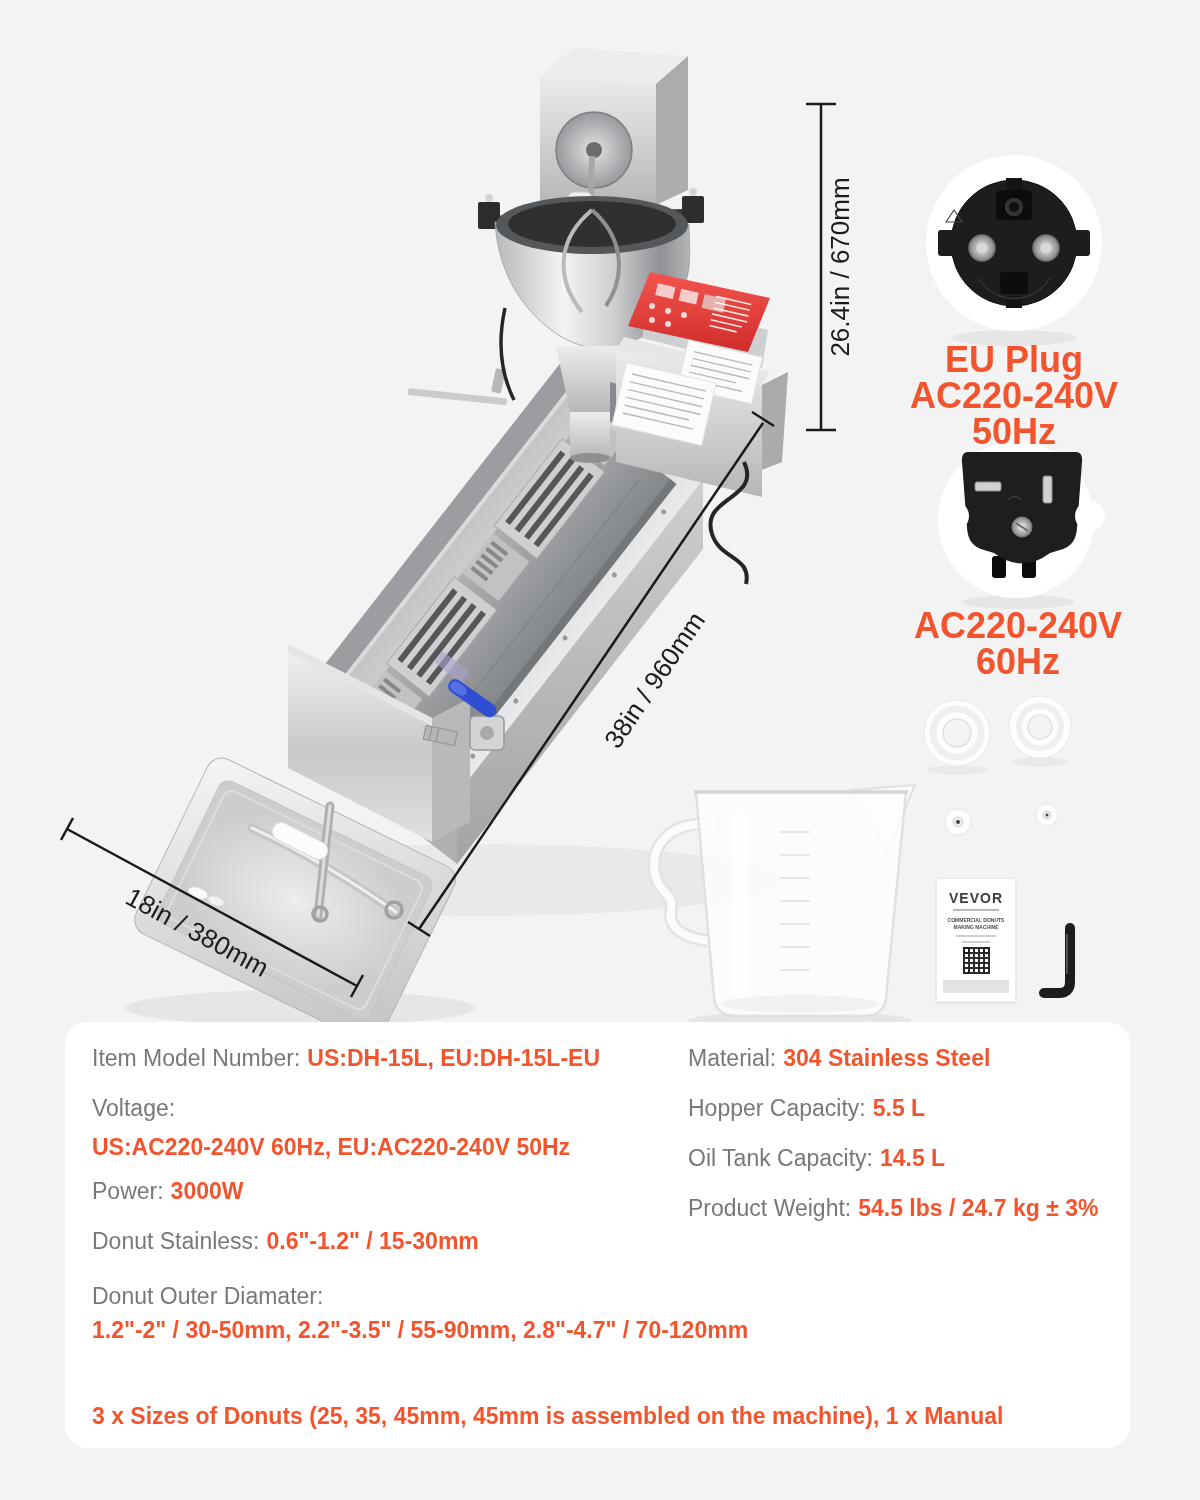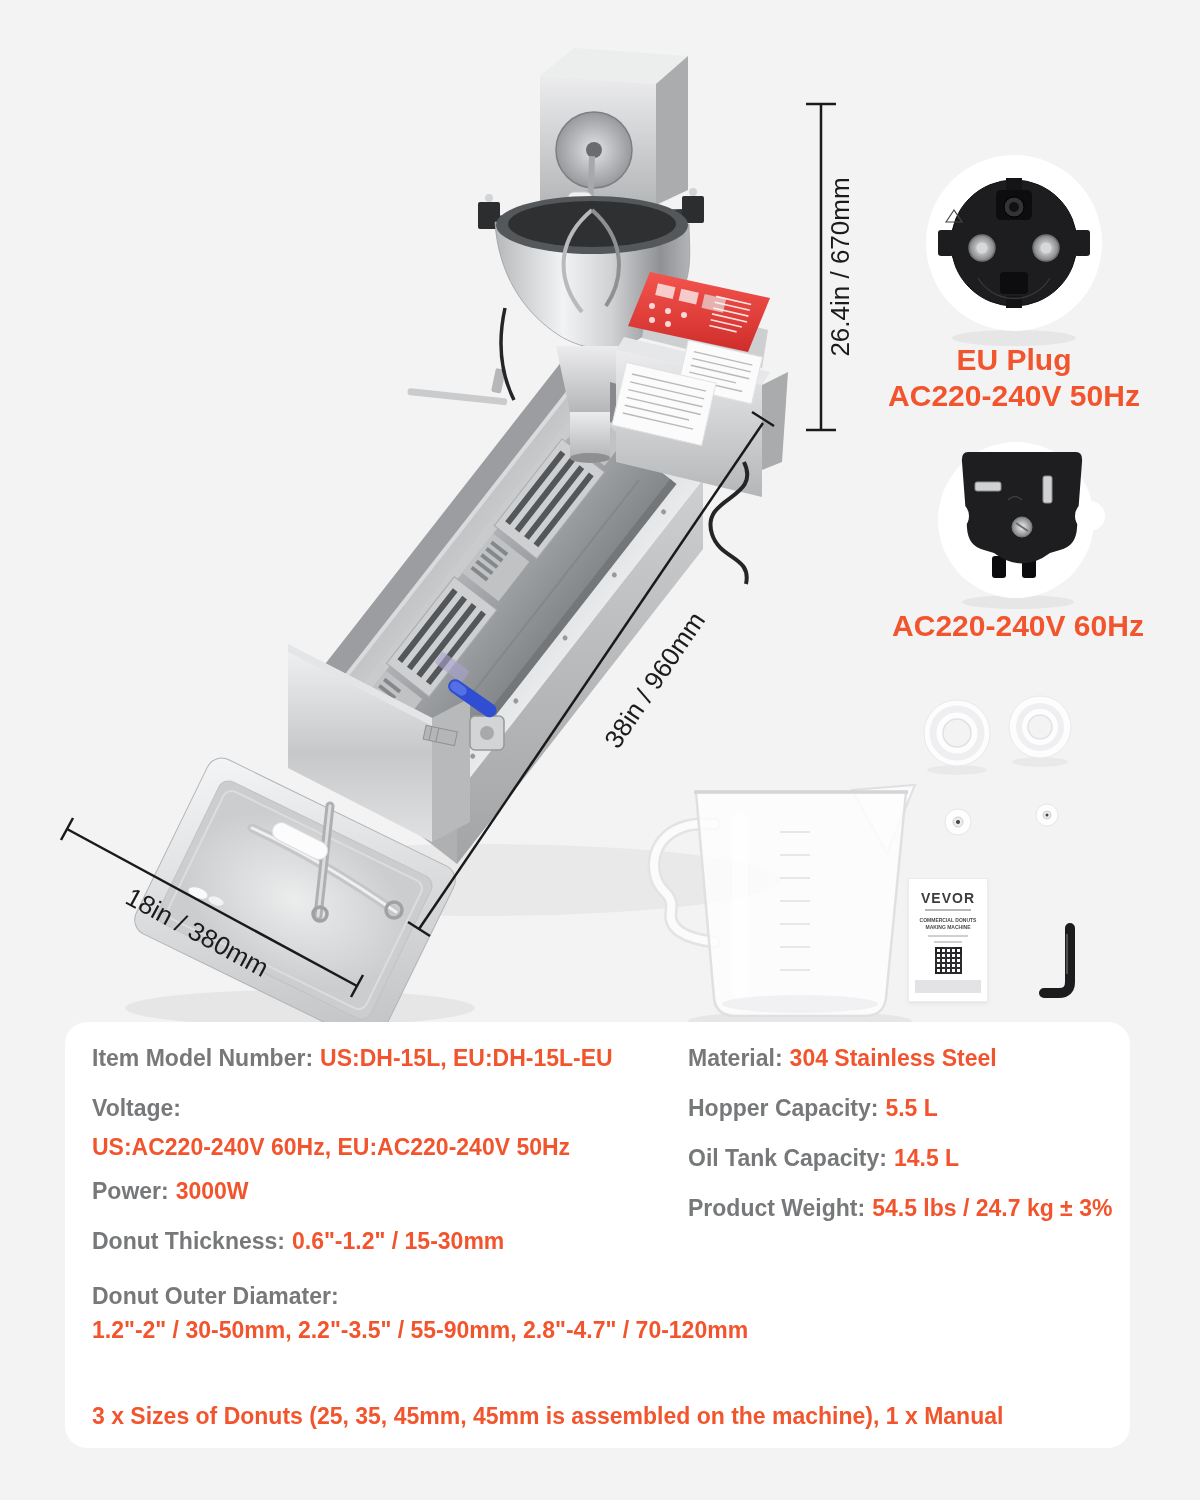--- a/index.html
+++ b/index.html
@@ -3,44 +3,44 @@
 <meta charset="utf-8">
 <style>
   html,body{margin:0;padding:0;}
   body{font-family:"Liberation Sans",sans-serif;}
   .stage{position:relative;width:1200px;height:1500px;background:#f3f3f4;overflow:hidden;}
   .stage svg{position:absolute;left:0;top:0;}
   svg text{font-family:"Liberation Sans",sans-serif;fill:#1b1b1b;font-size:26px;}
 
   
   .plug-label{position:absolute;width:280px;text-align:center;color:#f2542d;
-    font-size:30px;font-weight:600;line-height:36px;}
+    font-size:36px;font-weight:600;line-height:36px;}
 
   
-  .manual-card{position:absolute;left:908px;top:878px;width:78px;height:122px;background:#fff;
+  .manual-card{position:absolute;left:936px;top:878px;width:78px;height:122px;background:#fff;
     border:1px solid #ececee;box-shadow:0 2px 4px rgba(0,0,0,.06);text-align:center;}
   .mc-brand{font-size:14px;font-weight:800;letter-spacing:1px;color:#3d3d3f;margin-top:11px;}
   .mc-tag{width:46px;height:2px;background:#b9b9bb;margin:3px auto 6px;}
   .mc-line{font-size:5px;font-weight:700;color:#4a4a4c;line-height:7px;}
   .mc-model{width:40px;height:2px;background:#cfcfd1;margin:4px auto 2px;}
   .mc-model.short{width:28px;}
   .mc-qr{position:relative;width:27px;height:27px;margin:4px auto 0;
     background:
       repeating-linear-gradient(90deg,#2c2c2e 0 2px,transparent 2px 5px),
       repeating-linear-gradient(0deg,#2c2c2e 0 2px,#fff 2px 5px);}
   .mc-qr i{position:absolute;width:7px;height:7px;border:2px solid #222;background:#fff;box-sizing:border-box;}
   .mc-qr i.tl{left:0;top:0}.mc-qr i.tr{right:0;top:0}.mc-qr i.bl{left:0;bottom:0}
   .mc-bar{position:absolute;left:6px;right:6px;bottom:8px;height:13px;background:#e3e3e5;}
 
   
   .spec-card{position:absolute;left:65px;top:1022px;width:1065px;height:426px;background:#ffffff;border-radius:22px;}
   .spec-card .row{position:absolute;white-space:nowrap;font-size:23px;line-height:26px;}
   .spec-card .row.colL{left:27px;}
   .spec-card .row.colR{left:623px;}
-  .spec-card .lbl{color:#77787a;font-weight:700;margin-right:7px;}
+  .spec-card .lbl{color:#77787a;font-weight:400;margin-right:7px;}
   .spec-card .val{color:#f2542d;font-weight:700;margin-top:36px;}
 </style>
 </head>
 <body>
 
 <div class="stage">
 
 <svg width="1200" height="1500" viewBox="0 0 1200 1500">
   <defs>
     <linearGradient id="steelV" x1="0" y1="0" x2="0" y2="1">
@@ -425,21 +425,21 @@
   <div class="row colL" style="top:73px">
     <span class="lbl">Voltage:</span>
   </div>
   <div class="row colL" style="top:112px">
     <span class="val">US:AC220-240V 60Hz, EU:AC220-240V 50Hz</span>
   </div>
   <div class="row colL" style="top:156px">
     <span class="lbl">Power:</span><span class="val">3000W</span>
   </div>
   <div class="row colL" style="top:206px">
-    <span class="lbl">Donut Thickness:</span><span class="val">0.6"-1.2" / 15-30mm</span>
+    <span class="lbl">Donut Stainless:</span><span class="val">0.6"-1.2" / 15-30mm</span>
   </div>
 
   <div class="row colR" style="top:23px">
     <span class="lbl">Material:</span><span class="val">304 Stainless Steel</span>
   </div>
   <div class="row colR" style="top:73px">
     <span class="lbl">Hopper Capacity:</span><span class="val">5.5 L</span>
   </div>
   <div class="row colR" style="top:123px">
     <span class="lbl">Oil Tank Capacity:</span><span class="val">14.5 L</span>

